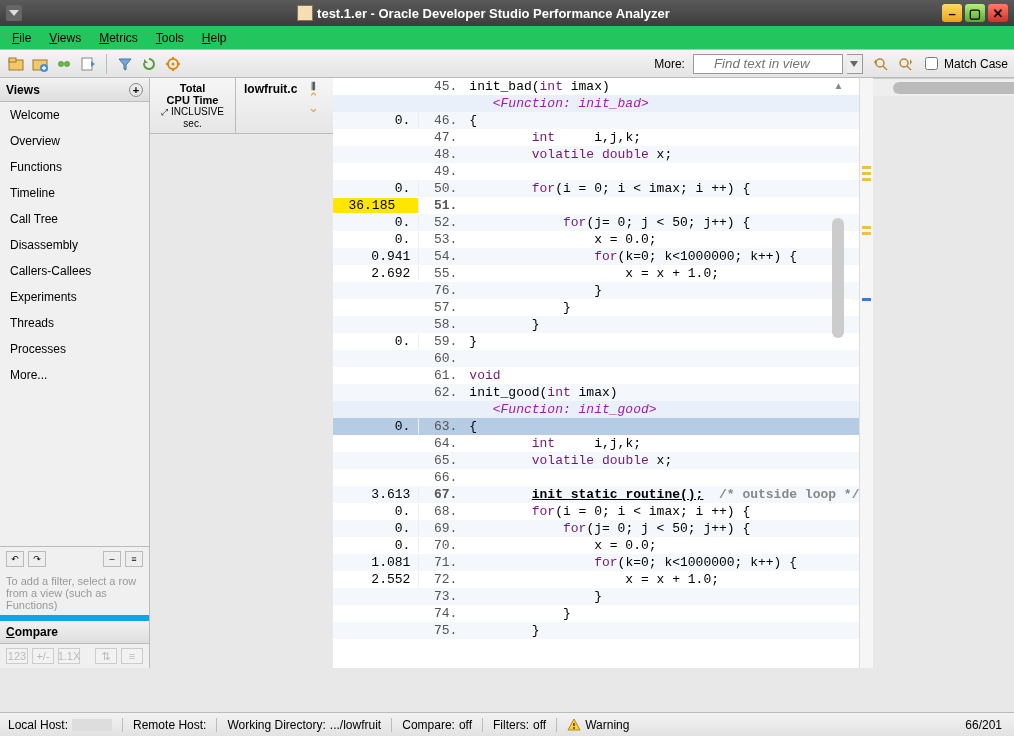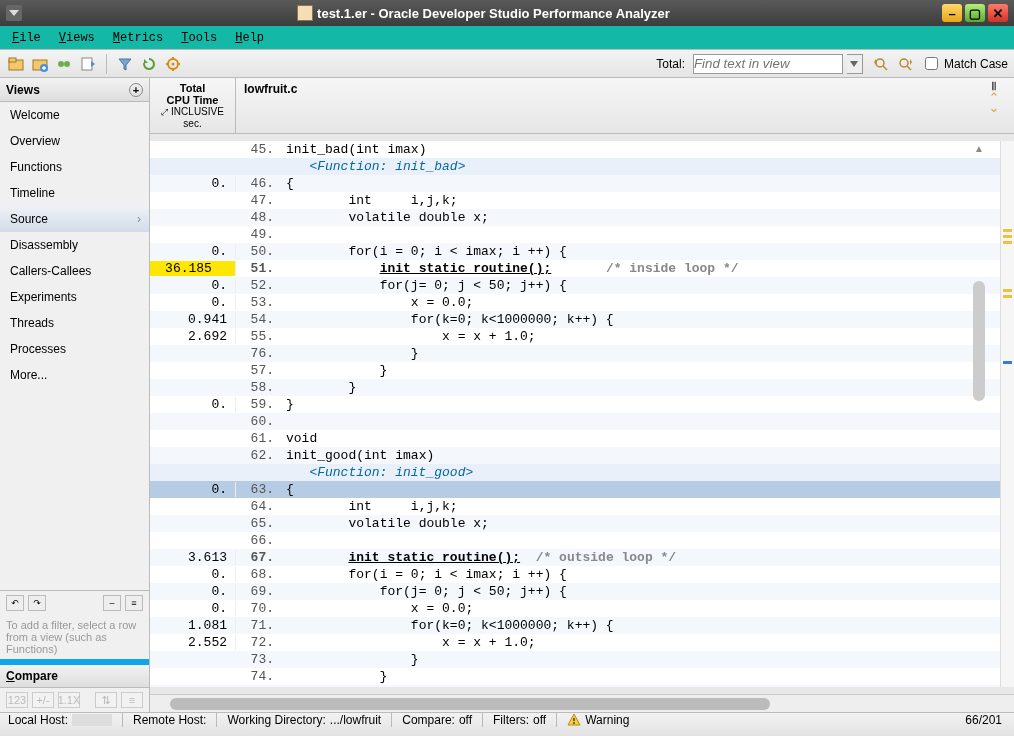--- a/index.html
+++ b/index.html
@@ -7,29 +7,29 @@
 
 .titlebar { height: 26px; background: linear-gradient(#5a5a5a, #3c3c3c); display: flex; align-items: center; padding: 8px 6px; color: #fff; }
 .titlebar .appicon { width: 16px; height: 16px; background: #666; border-radius: 2px; margin-right: 6px; display:flex;align-items:center;justify-content:center;}
 .titlebar .doc-icon { width: 16px; height: 16px; background: #f5deb3; border: 1px solid #8b7355; margin-right: 4px; }
 .titlebar .title { flex: 1; text-align: center; font-weight: bold; font-size: 13px; }
 .titlebar .winbtn { width: 20px; height: 18px; margin-left: 3px; border-radius: 3px; display:flex;align-items:center;justify-content:center;font-weight:bold;font-size:13px;color:#000;}
 .winbtn.min{background:linear-gradient(#ffd96a,#e8a417);}
 .winbtn.max{background:linear-gradient(#b3f07a,#5aa82f);}
 .winbtn.close{background:linear-gradient(#ff7b6b,#d13224);}
 
-.menubar { height: 24px; background: #14b8a6; border-bottom: 1px solid #bbb; display: flex; align-items: center; padding: 0 4px; gap: 2px; font-family: Liberation Mono, monospace;}
+.menubar { height: 24px; background: #22c55e; border-bottom: 1px solid #bbb; display: flex; align-items: center; padding: 0 4px; gap: 2px;}
 .menubar .menu { padding: 2px 8px; cursor: pointer; }
 .menubar .menu u { text-decoration: underline; }
 
 .toolbar { height: 28px; background: linear-gradient(#f4f4f4,#e4e4e4); border-bottom: 1px solid #bbb; display: flex; align-items: center; padding: 0 6px; gap: 4px;}
 .toolbar .tbtn { width: 20px; height: 20px; display:flex; align-items:center; justify-content:center; cursor:pointer; border-radius:2px;}
 .toolbar .sep { width:1px; height:20px; background:#bbb; margin:0 4px;}
 .toolbar .spacer{flex:1;}
-.toolbar input.find{width:150px;height:20px;font-style:italic;color:#999;border:1px solid #999;padding:0 0;border-top-right-radius:0;border-bottom-right-radius:0;}
+.toolbar input.find{width:150px;height:20px;font-style:italic;color:#999;border:1px solid #999;padding:0 20px;border-top-right-radius:0;border-bottom-right-radius:0;}
 .toolbar .dropbtn{width:16px;height:20px;border:1px solid #999;border-left:0;background:#eee;display:flex;align-items:center;justify-content:center;}
 .toolbar label{font-size:12px;}
 .toolbar .findlabel{margin-right:4px;}
 
 .body { flex:1; display:flex; min-height:0; }
 .sidebar { width:150px; background:#f0f0f0; border-right:1px solid #bbb; display:flex;flex-direction:column;}
 .sidehead { height:24px; background:linear-gradient(#f2f2f2,#dedede); border-bottom:1px solid #bbb; display:flex;align-items:center;padding:0 6px; font-weight:bold;}
 .sidehead .plus{margin-left:auto;width:14px;height:14px;border:1px solid #888;border-radius:50%;display:flex;align-items:center;justify-content:center;font-size:11px;}
 .sideitems{flex:1;overflow:auto;}
 .sideitem{padding:6px 10px;cursor:pointer;border-bottom:0;}
@@ -40,52 +40,52 @@
 .filters .fhead{background:linear-gradient(#f2f2f2,#dedede);padding:4px 6px;font-weight:bold;border-bottom:1px solid #bbb;}
 .filters .ftoolbar{display:flex;align-items:center;gap:4px;padding:4px 6px;}
 .filters .fbtn{width:18px;height:16px;border:1px solid #bbb;background:#eee;display:flex;align-items:center;justify-content:center;font-size:9px;}
 .filters .fhint{padding:4px 6px;color:#999;font-size:11px;}
 
 .compare{border-top:6px solid #0ea5e9;}
 .compare .chead{background:linear-gradient(#f2f2f2,#dedede);padding:4px 6px;font-weight:bold;border-bottom:1px solid #bbb;}
 .compare .ctoolbar{display:flex;align-items:center;gap:4px;padding:4px 6px;}
 .compare .cbtn{width:22px;height:16px;border:1px solid #ccc;background:#f2f2f2;color:#bbb;font-size:11px;display:flex;align-items:center;justify-content:center;}
 
-.main{flex:1;display:flex;flex-direction:column;min-width:0;gap:7px;}
+.main{flex:1;display:flex;flex-direction:row;min-width:0;}
 .colhead{height:56px;background:linear-gradient(#f6f6f6,#e6e6e6);border-bottom:1px solid #bbb;display:flex;}
 .colhead .ch1{width:86px;border-right:1px solid #bbb;display:flex;flex-direction:column;align-items:center;justify-content:center;font-size:11px;text-align:center;font-weight:bold;}
 .colhead .ch1 .sub{font-weight:normal;font-size:10px;}
 .colhead .ch2{flex:1;padding:4px 8px;font-weight:bold;position:relative;}
 .colhead .chev{width:16px;display:flex;flex-direction:column;align-items:center;justify-content:flex-start;padding-top:2px;gap:0;}
 .colhead .strip{width:12px;}
 
 .codewrap{flex:1;display:flex;min-height:0;position:relative;}
 .codescroll{flex:1;overflow:auto;background:#fff;position:relative;}
 .codebody{font-family:"Courier New",monospace;font-size:13px;}
 .row{display:flex;height:17px;align-items:center;white-space:pre;}
 .row.alt{background:#f4f7fb;}
 .row.funchdr{background:#eaf0f9;}
 .row.cursel{background:#b6cbe4;}
 .c-metric{width:86px;text-align:right;padding-right:8px;border-right:1px solid #eee;color:#000;position:relative;}
 .c-lineno{width:44px;text-align:right;padding-right:6px;color:#555;}
 .c-code{flex:1;padding-left:6px;}
 .hl-yellow{background:#ffe600;text-align:center;}
-.kw{color:#000000;}
+.kw{color:#701a75;}
 .cm{color:#888;}
-.fn{color:#0369a1;font-style:italic;}
+.fn{color:#a21caf;font-style:italic;}
 .underline{text-decoration:underline;}
 .bold{font-weight:bold;}
 
 .minimap{width:14px;background:#f6f6f6;border-left:1px solid #ddd;position:relative;}
 .minimap .mark{position:absolute;left:2px;right:2px;height:3px;}
 
 .hscroll{height:18px;background:#eee;border-top:1px solid #ccc;display:flex;align-items:center;}
 .hscroll .thumb{height:12px;background:#bbb;border-radius:6px;margin-left:20px;width:600px;}
 
-.status{height:24px;background:linear-gradient(#f2f2f2,#e2e2e2);border-top:1px solid #bbb;display:flex;align-items:flex-start;padding:0 8px;font-size:12px;gap:0;}
+.status{height:24px;background:linear-gradient(#f2f2f2,#e2e2e2);border-top:1px solid #bbb;display:flex;align-items:center;padding:0 8px;font-size:12px;gap:0;margin-top:44px;}
 .status .seg{padding:0 10px;border-left:1px solid #bbb;display:flex;align-items:center;gap:4px;}
 .status .seg:first-child{border-left:0;padding-left:0;}
 .status .warn{width:14px;height:14px;display:inline-flex;align-items:center;justify-content:center;}
 .status .right{margin-left:auto;padding:0 4px;}
 
 svg{display:block;}
 
 .vscroll-fake{position:absolute;right:14px;top:0;bottom:0;width:14px;background:transparent;}
 .vscroll-fake .vthumb{position:absolute;left:1px;right:1px;top:140px;height:120px;background:#ccc;border-radius:6px;}
 .vscroll-fake .varrow{position:absolute;left:0;right:0;height:14px;display:flex;align-items:center;justify-content:center;color:#888;font-size:10px;}
@@ -161,21 +161,21 @@
         <circle cx="8" cy="8" r="1.5" fill="#d68b13"></circle>
         <g stroke="#d68b13" stroke-width="2">
           <line x1="8" y1="1" x2="8" y2="3"></line>
           <line x1="8" y1="13" x2="8" y2="15"></line>
           <line x1="1" y1="8" x2="3" y2="8"></line>
           <line x1="13" y1="8" x2="15" y2="8"></line>
         </g>
       </svg>
     </div>
   <div class="spacer"></div>
-  <span class="findlabel">Total:</span>
+  <span class="findlabel">More:</span>
   <input class="find" placeholder="Find text in view" style="">
   <div class="dropbtn">
       <svg width="8" height="6">
         <path d="M0 0h8l-4 6z" fill="#666"></path>
       </svg>
     </div>
   <div class="tbtn" style="margin-left:4px;">
       <svg width="14" height="14">
         <circle cx="6" cy="6" r="4" fill="none" stroke="#b58a2a" stroke-width="1.5"></circle>
         <line x1="9" y1="9" x2="13" y2="13" stroke="#b58a2a" stroke-width="1.5"></line>
@@ -197,21 +197,21 @@
   <div class="sidebar">
     <div class="sidehead">
       <span>Views</span>
       <div class="plus">+</div>
     </div>
     <div class="sideitems" id="sideitems">
         <div class="sideitem">Welcome</div>
         <div class="sideitem">Overview</div>
         <div class="sideitem">Functions</div>
         <div class="sideitem">Timeline</div>
-        <div class="sideitem sel">Source</div>
+        <div class="sideitem">Call Tree</div>
         <div class="sideitem">Disassembly</div>
         <div class="sideitem">Callers-Callees</div>
         <div class="sideitem">Experiments</div>
         <div class="sideitem">Threads</div>
         <div class="sideitem">Processes</div>
         <div class="sideitem">More...</div>
       </div>
 
     <div class="filters">
       <div class="ftoolbar">
@@ -259,21 +259,21 @@
     <div class="codewrap">
       <div class="codescroll">
         <div class="codebody" id="codebody">
             <div class="row"><div class="c-metric"></div><div class="c-lineno">45.</div><div class="c-code">init_bad(<span class="kw">int</span> imax)</div></div>
             <div class="row funchdr"><div class="c-metric"></div><div class="c-lineno"></div><div class="c-code">   <span class="fn">&lt;Function: init_bad&gt;</span></div></div>
             <div class="row alt"><div class="c-metric">0.</div><div class="c-lineno">46.</div><div class="c-code">{</div></div>
             <div class="row"><div class="c-metric"></div><div class="c-lineno">47.</div><div class="c-code">        <span class="kw">int</span>     i,j,k;</div></div>
             <div class="row alt"><div class="c-metric"></div><div class="c-lineno">48.</div><div class="c-code">        <span class="kw">volatile</span> <span class="kw">double</span> x;</div></div>
             <div class="row"><div class="c-metric"></div><div class="c-lineno">49.</div><div class="c-code"></div></div>
             <div class="row alt"><div class="c-metric">0.</div><div class="c-lineno">50.</div><div class="c-code">        <span class="kw">for</span>(i = 0; i &lt; imax; i ++) {</div></div>
-            <div class="row"><div class="c-metric hl-yellow">36.185</div><div class="c-lineno bold">51.</div><div class="c-code bold">            <span class="underline">init_static_routine();</span>       <span class="cm">/* inside loop */</span></div></div>
+            <div class="row"><div class="c-metric hl-yellow">36.185</div><div class="c-lineno bold">51.</div></div>
             <div class="row alt"><div class="c-metric">0.</div><div class="c-lineno">52.</div><div class="c-code">            <span class="kw">for</span>(j= 0; j &lt; 50; j++) {</div></div>
             <div class="row"><div class="c-metric">0.</div><div class="c-lineno">53.</div><div class="c-code">                x = 0.0;</div></div>
             <div class="row alt"><div class="c-metric">0.941</div><div class="c-lineno">54.</div><div class="c-code">                <span class="kw">for</span>(k=0; k&lt;1000000; k++) {</div></div>
             <div class="row"><div class="c-metric">2.692</div><div class="c-lineno">55.</div><div class="c-code">                    x = x + 1.0;</div></div>
             <div class="row alt"><div class="c-metric"></div><div class="c-lineno">76.</div><div class="c-code">                }</div></div>
             <div class="row"><div class="c-metric"></div><div class="c-lineno">57.</div><div class="c-code">            }</div></div>
             <div class="row alt"><div class="c-metric"></div><div class="c-lineno">58.</div><div class="c-code">        }</div></div>
             <div class="row"><div class="c-metric">0.</div><div class="c-lineno">59.</div><div class="c-code">}</div></div>
             <div class="row alt"><div class="c-metric"></div><div class="c-lineno">60.</div><div class="c-code"></div></div>
             <div class="row"><div class="c-metric"></div><div class="c-lineno">61.</div><div class="c-code"><span class="kw">void</span></div></div>

